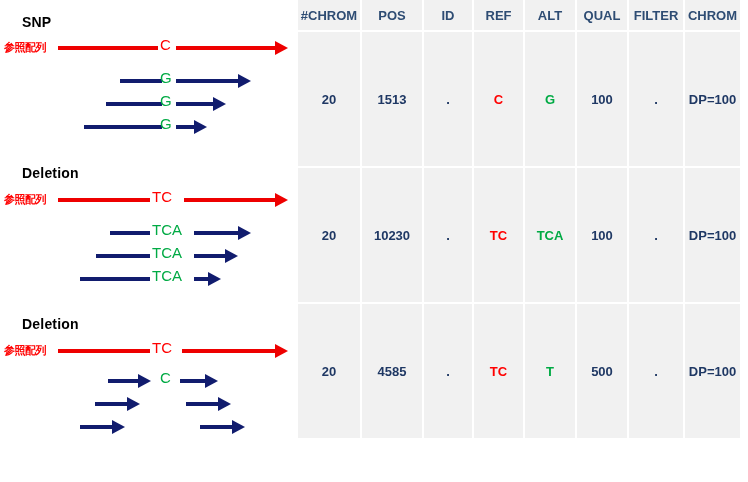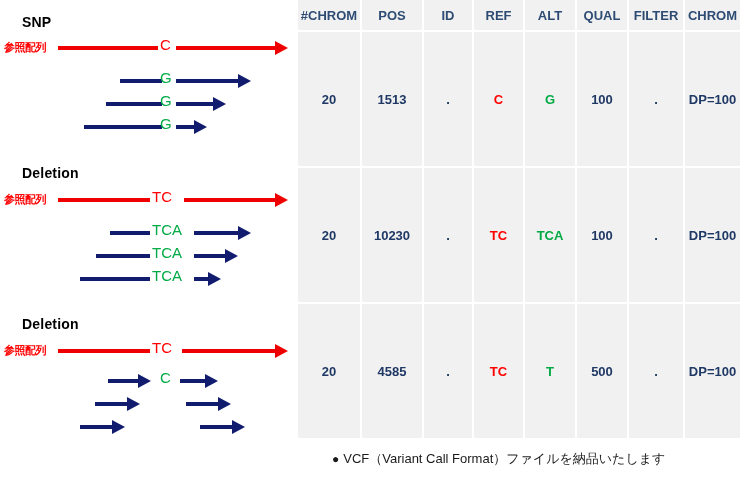--- a/index.html
+++ b/index.html
@@ -264,17 +264,14 @@
         <td>.</td>
         <td class="ref-cell">TC</td>
         <td class="alt-cell">T</td>
         <td>500</td>
         <td>.</td>
         <td>DP=100</td>
       </tr>
     </tbody>
   </table>
 
-  <div class="caption">
-    <span class="bullet">●</span><span>VCF（Variant Call Format）ファイルを納品いたします</span>
-  </div>
 
 </div>
 
 </body></html>

